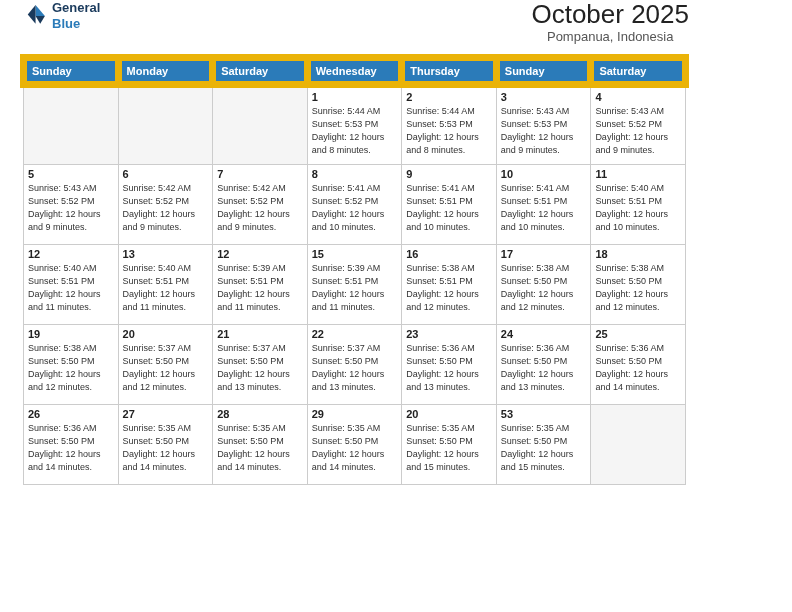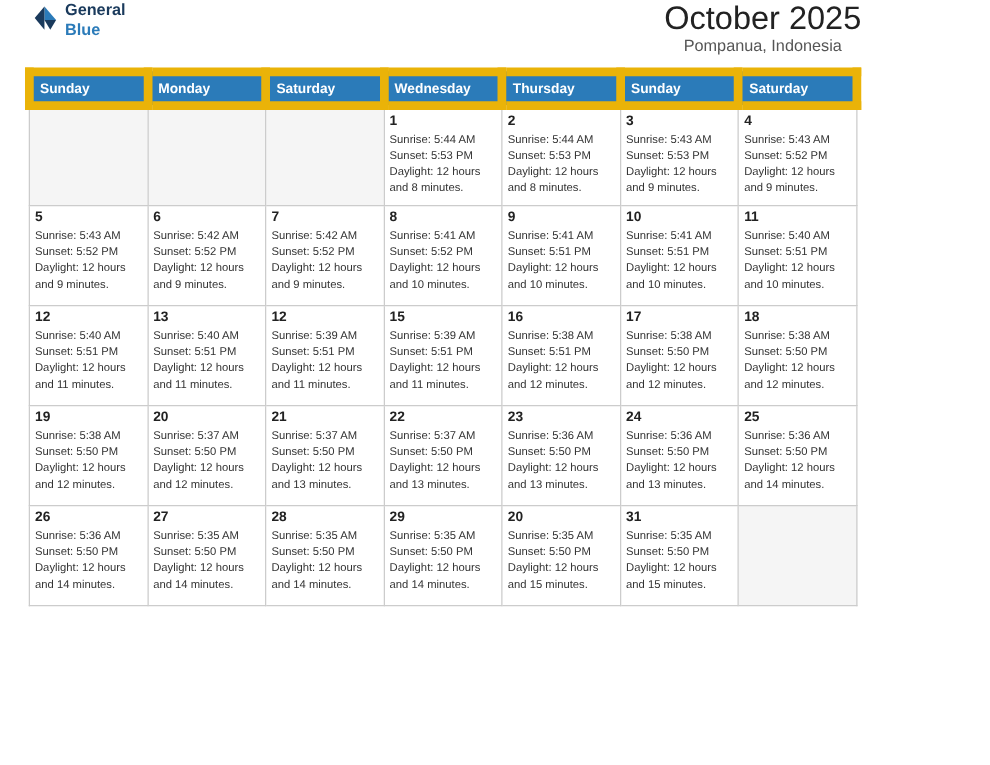--- a/index.html
+++ b/index.html
@@ -341,21 +341,21 @@
 and 14 minutes.</div>
           </td>
           <td>
             <span class="day-num">20</span>
             <div class="day-info" style="white-space: pre-line;">Sunrise: 5:35 AM
 Sunset: 5:50 PM
 Daylight: 12 hours
 and 15 minutes.</div>
           </td>
           <td>
-            <span class="day-num">31</span>
+            <span class="day-num">53</span>
             <div class="day-info" style="white-space: pre-line;">Sunrise: 5:35 AM
 Sunset: 5:50 PM
 Daylight: 12 hours
 and 15 minutes.</div>
           </td>
           <td class="empty"></td>
         </tr>
       </tbody>
   </table>
 </div>

